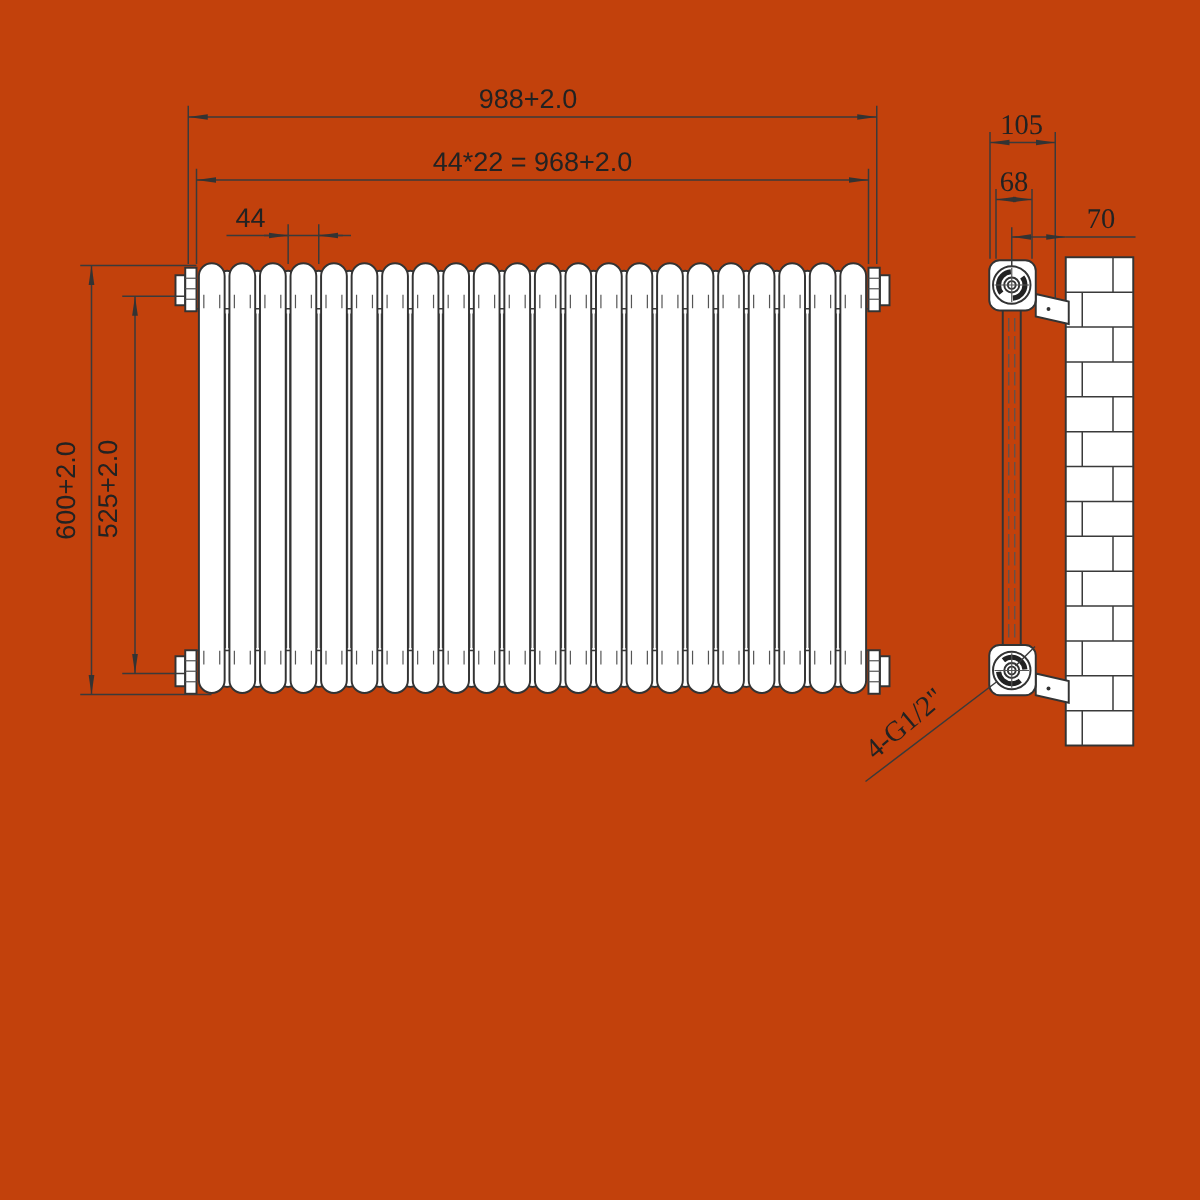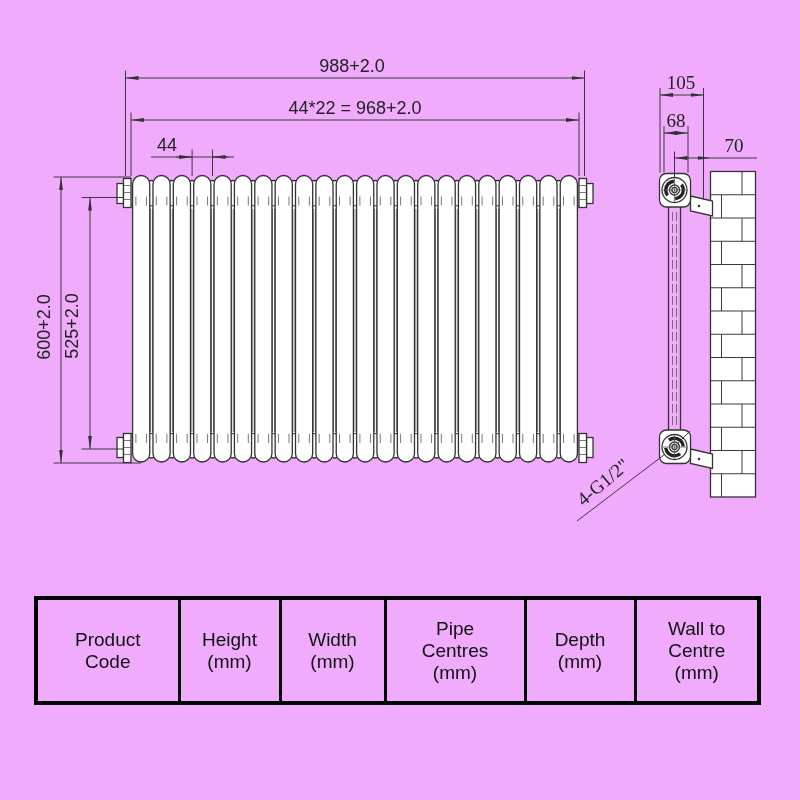--- a/index.html
+++ b/index.html
@@ -1,16 +1,16 @@
 <!DOCTYPE html>
 <html><head>
 <meta charset="utf-8">
 <style>
   html,body{margin:0;padding:0;background:#fff;}
-  #stage{position:relative;width:800px;height:800px;background:#f0abfc;overflow:hidden;
+  #stage{position:relative;width:800px;height:800px;background:#c2410c;overflow:hidden;
          font-family:"Liberation Sans",sans-serif;}
   svg text{fill:#222;}
   .dimtxt{font:18px "Liberation Sans",sans-serif;}
   .dimtxt2{font:19px "Liberation Serif",serif;}
   .shape{stroke:#333;stroke-width:1.3;fill:#fff;}
   .shapenf{stroke:#333;stroke-width:1.3;fill:none;}
   .thin{stroke:#3a3a3a;stroke-width:1;fill:none;}
   .hair{stroke:#555;stroke-width:.8;fill:none;}
   .dark{stroke:#222;fill:none;}
   #spec-table{position:absolute;left:34px;top:596px;width:723px;height:109px;
@@ -365,32 +365,16 @@
 <table id="spec-table">
   <colgroup>
     <col style="width:143px">
         <col style="width:101px">
         <col style="width:105px">
     <col style="width:140px">
         <col style="width:110px">
         <col style="width:124px">
   </colgroup>
   <tbody>
-        <tr class="hrow">
-    <th>Product
-Code</th>
-    <th>Height
-(mm)</th>
-    <th>Width
-(mm)</th>
-    <th>Pipe
-Centres
-(mm)</th>
-    <th>Depth
-(mm)</th>
-    <th>Wall to
-Centre
-(mm)</th>
-  </tr>
 </tbody>
     </table>
 
 </div>
 
 </body></html>

